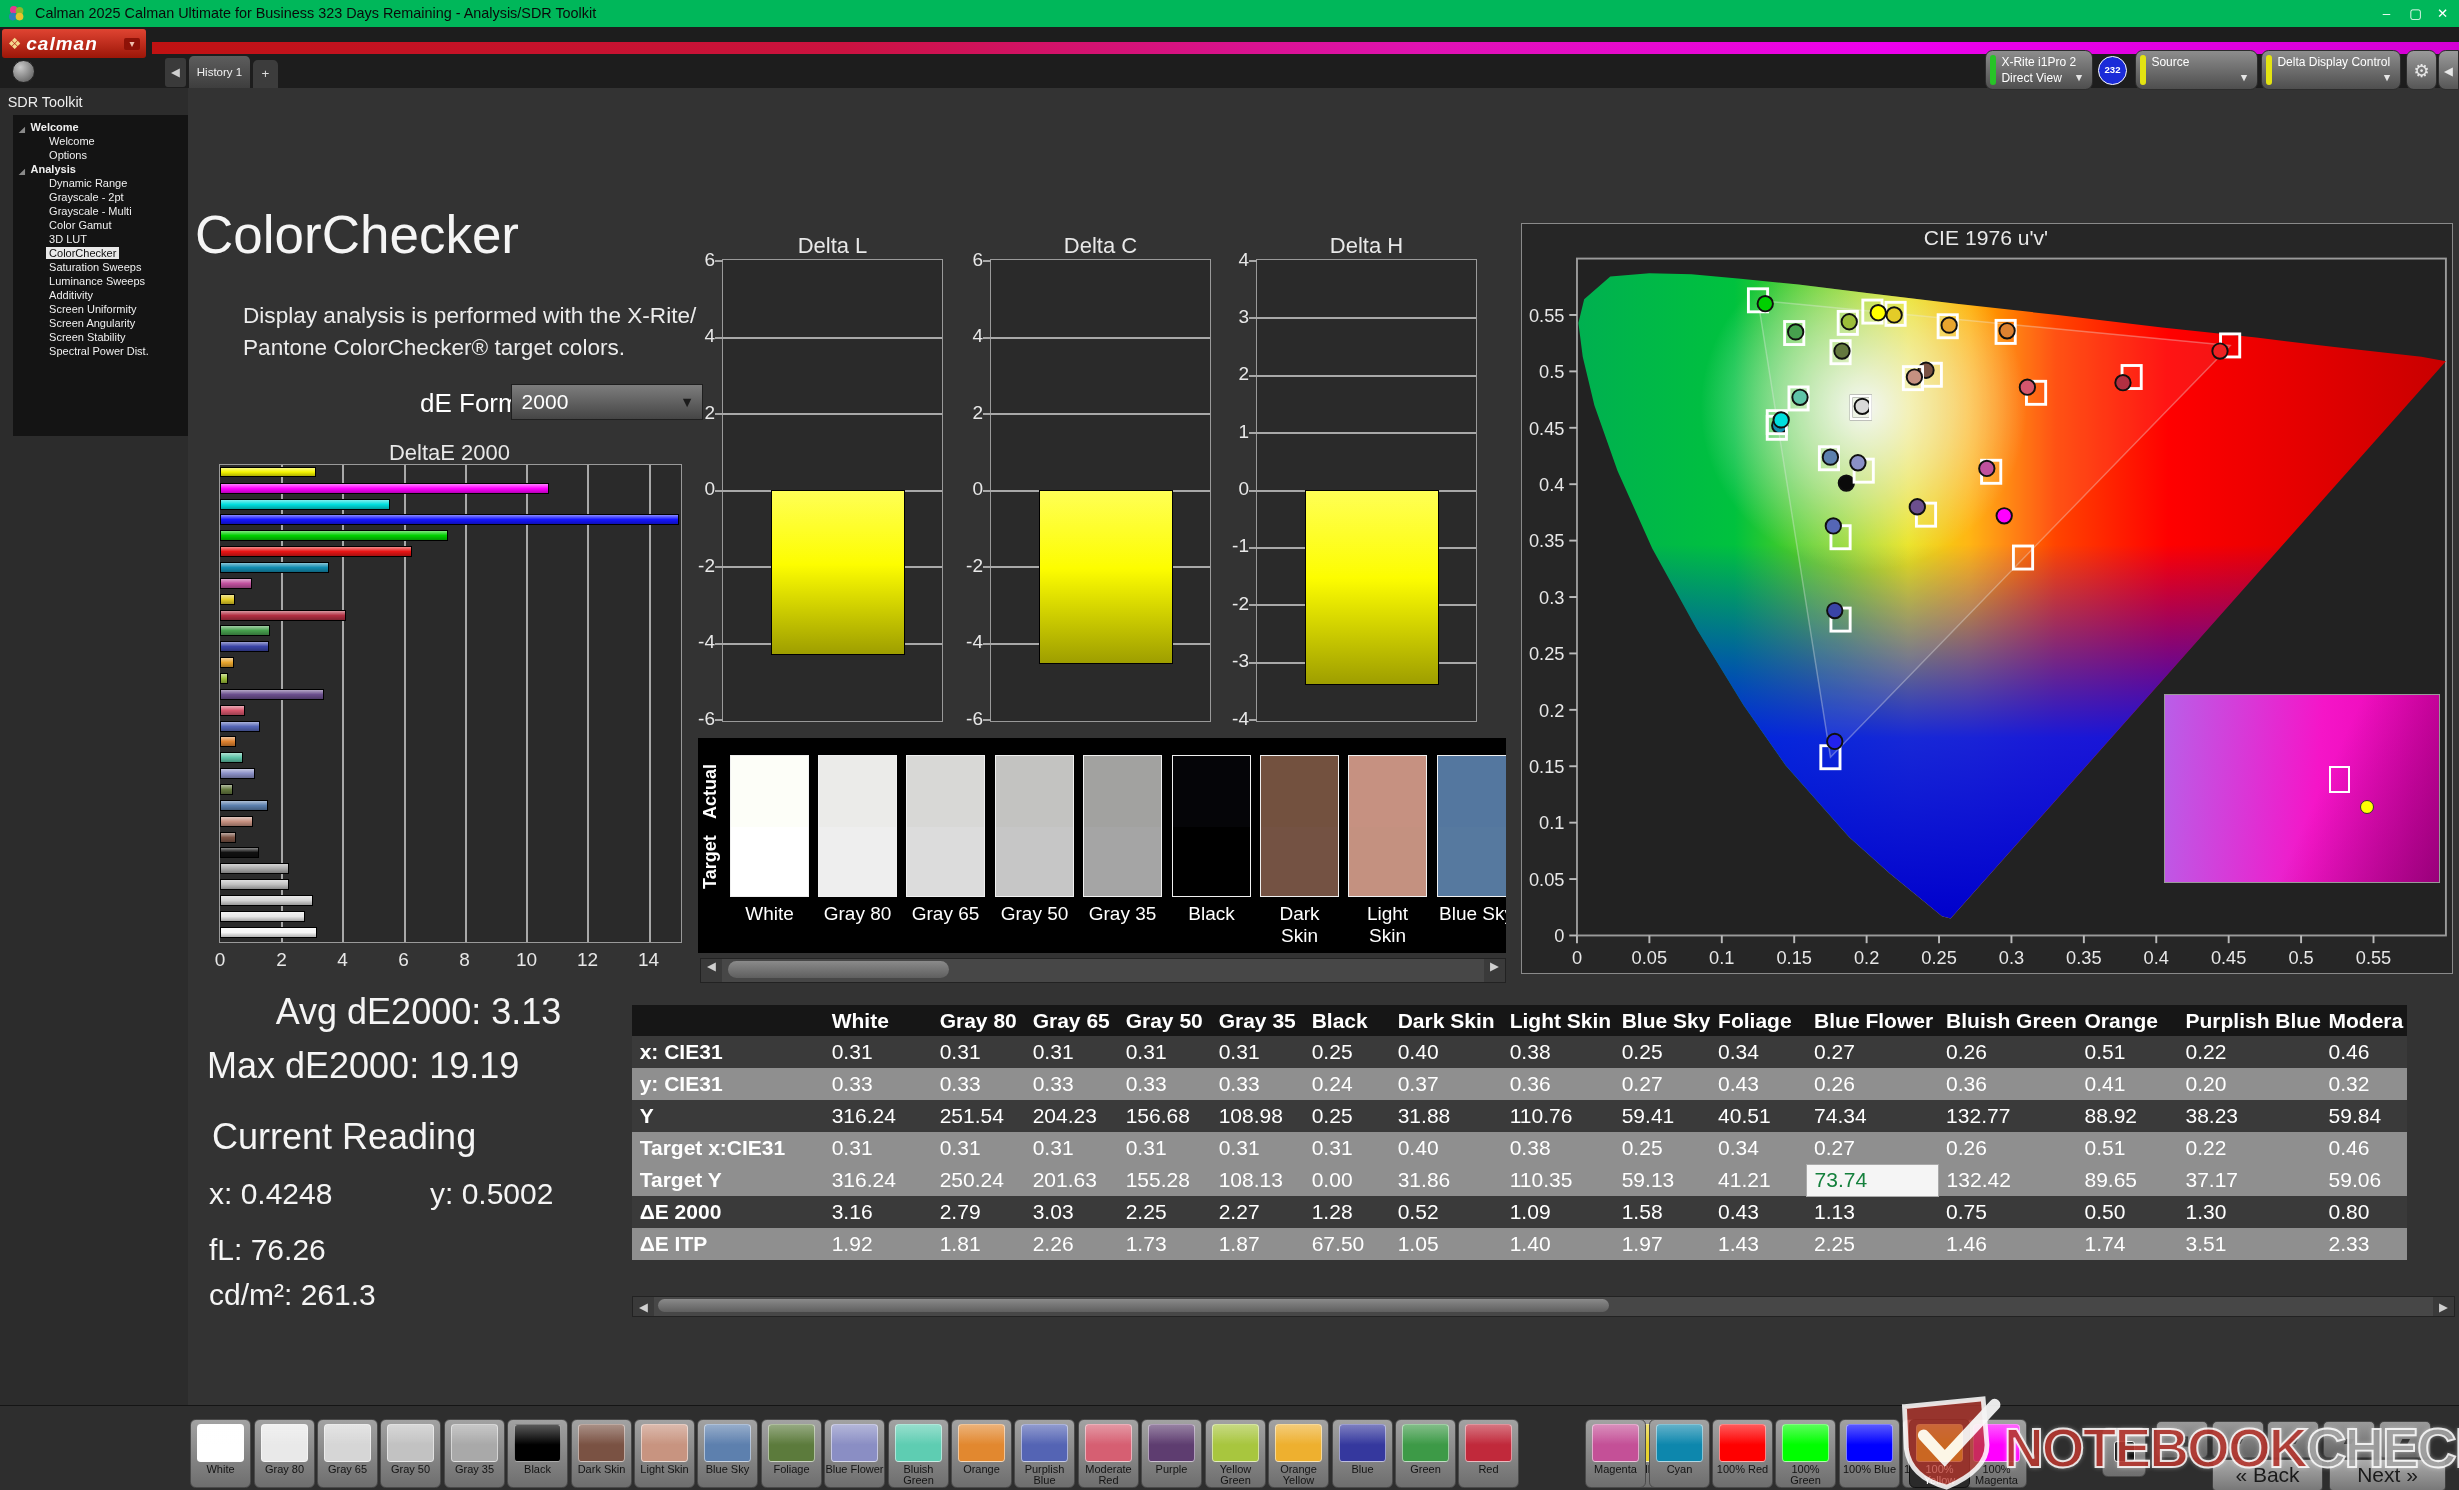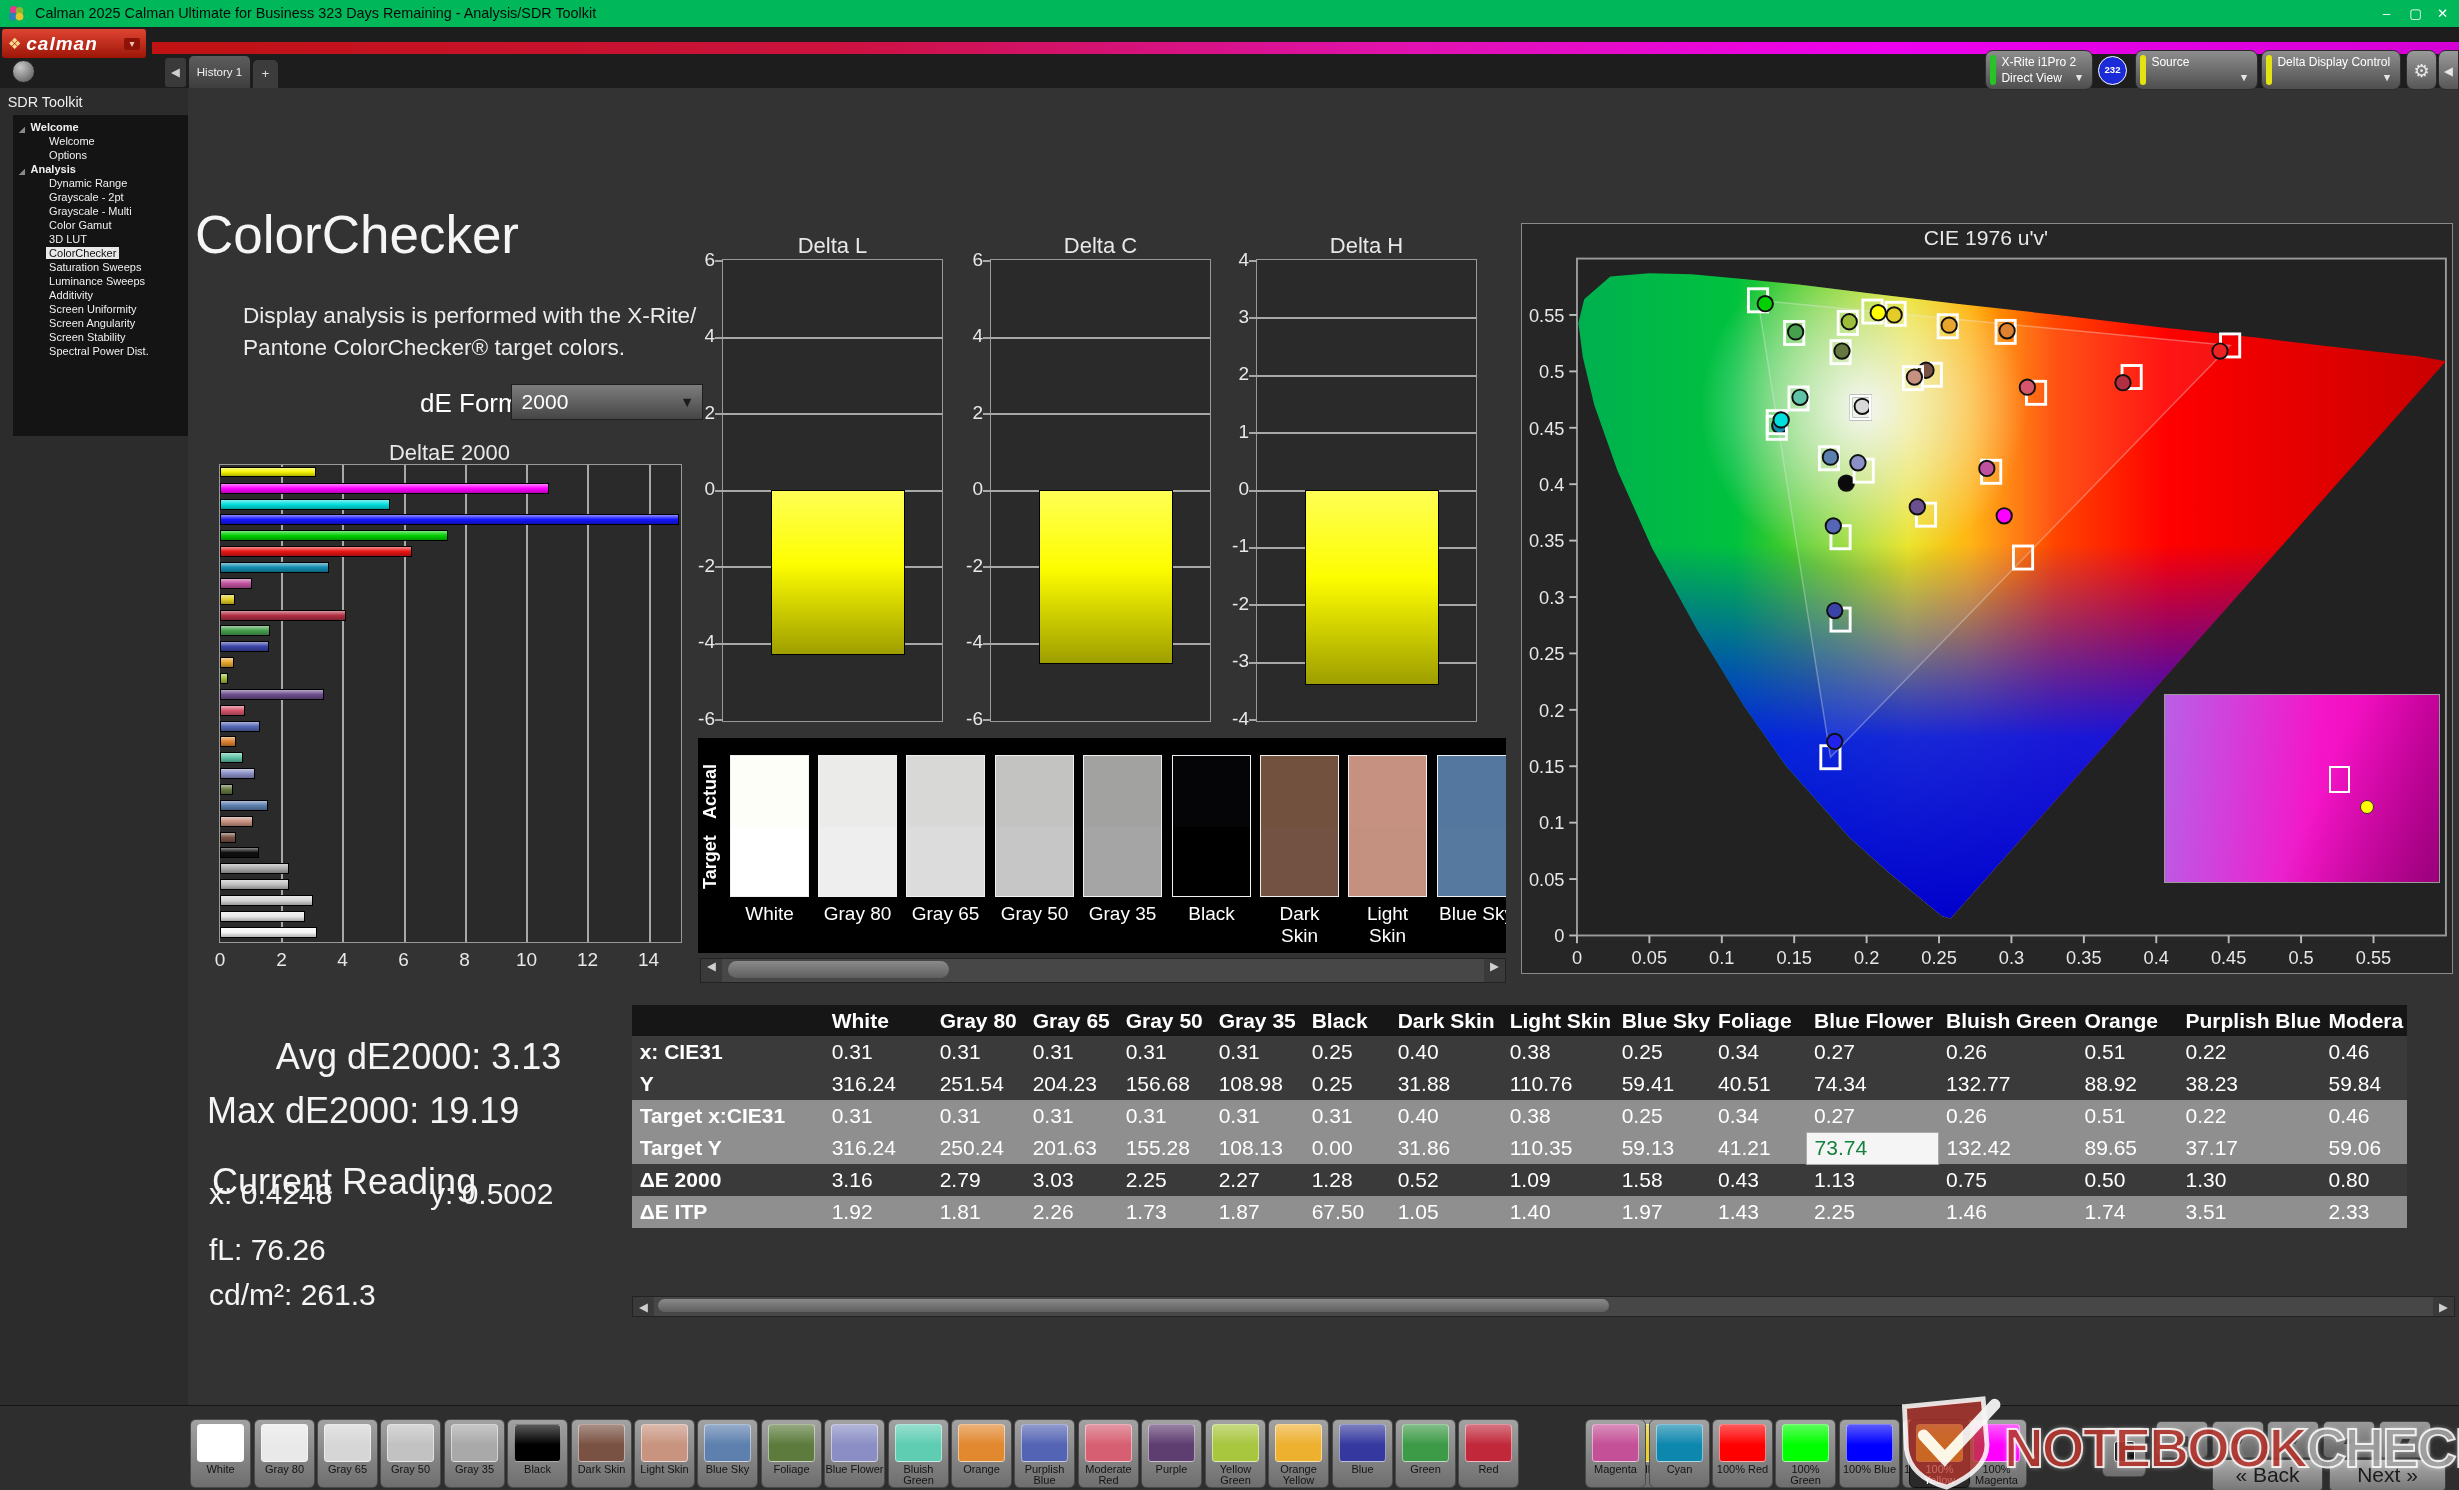--- a/index.html
+++ b/index.html
@@ -91,21 +91,21 @@
   #cie-panel { left:1521px; top:223px; width:932px; height:751px; background:#262626; border:1.9px solid #8a8a8a; }
   #cie-inset { position:absolute; left:642px; top:470px; width:276px; height:189px; border:1.9px solid #9a9a9a;
      background-image:linear-gradient(115deg,rgba(60,0,110,0) 55%,rgba(90,0,80,.55)),
                       linear-gradient(95deg,#b95fe8,#f515c8 55%,#e600ae); }
   #cie-inset .tsq { position:absolute; left:60%; top:38%; width:21px; height:27px; border:2.9px solid #fff; }
   #cie-inset .adot { position:absolute; left:71%; top:56%; width:14.4px; height:14.4px; border-radius:50%;
                      background:#ffff00; border:1px solid #333; }
   #rgb-triplet { position:absolute; left:548px; top:665px; width:375px; height:40px; background:#2e2e2e;
                  color:#fff; font-size:26px; text-align:center; line-height:40px; }
   
-  .stat-big { font-size:36px; color:#f5f5f5;margin-top:45px; }
+  .stat-big { font-size:36px; color:#f5f5f5; }
   .stat-mid { font-size:30px; color:#f5f5f5; }
   
   #tbl-wrap { left:632px; top:1005px; width:1823px; height:290px; overflow:hidden; }
   table { border-collapse:collapse; table-layout:fixed; }
   th, td { font-size:21px; color:#fff; text-align:left; padding:0 0 0 7.7px; height:32px;
            overflow:hidden; white-space:nowrap; font-weight:normal; }
   thead th { background:#161616; font-weight:bold; height:31px; }
   tr.odd td { background:#3a3a3a; }
   tr.even td { background:#8f8f8f; }
   td.rowlabel { font-weight:bold; }
@@ -602,20 +602,38 @@
           <td>0.40</td>
           <td>0.38</td>
           <td>0.25</td>
           <td>0.34</td>
           <td>0.27</td>
           <td>0.26</td>
           <td>0.51</td>
           <td>0.22</td>
           <td>0.46</td>
         </tr>
+        <tr class="even">
+          <td class="rowlabel">y: CIE31</td>
+          <td>0.33</td>
+          <td>0.33</td>
+          <td>0.33</td>
+          <td>0.33</td>
+          <td>0.33</td>
+          <td>0.24</td>
+          <td>0.37</td>
+          <td>0.36</td>
+          <td>0.27</td>
+          <td>0.43</td>
+          <td>0.26</td>
+          <td>0.36</td>
+          <td>0.41</td>
+          <td>0.20</td>
+          <td>0.32</td>
+        </tr>
         <tr class="odd">
           <td class="rowlabel">Y</td>
           <td>316.24</td>
           <td>251.54</td>
           <td>204.23</td>
           <td>156.68</td>
           <td>108.98</td>
           <td>0.25</td>
           <td>31.88</td>
           <td>110.76</td>

